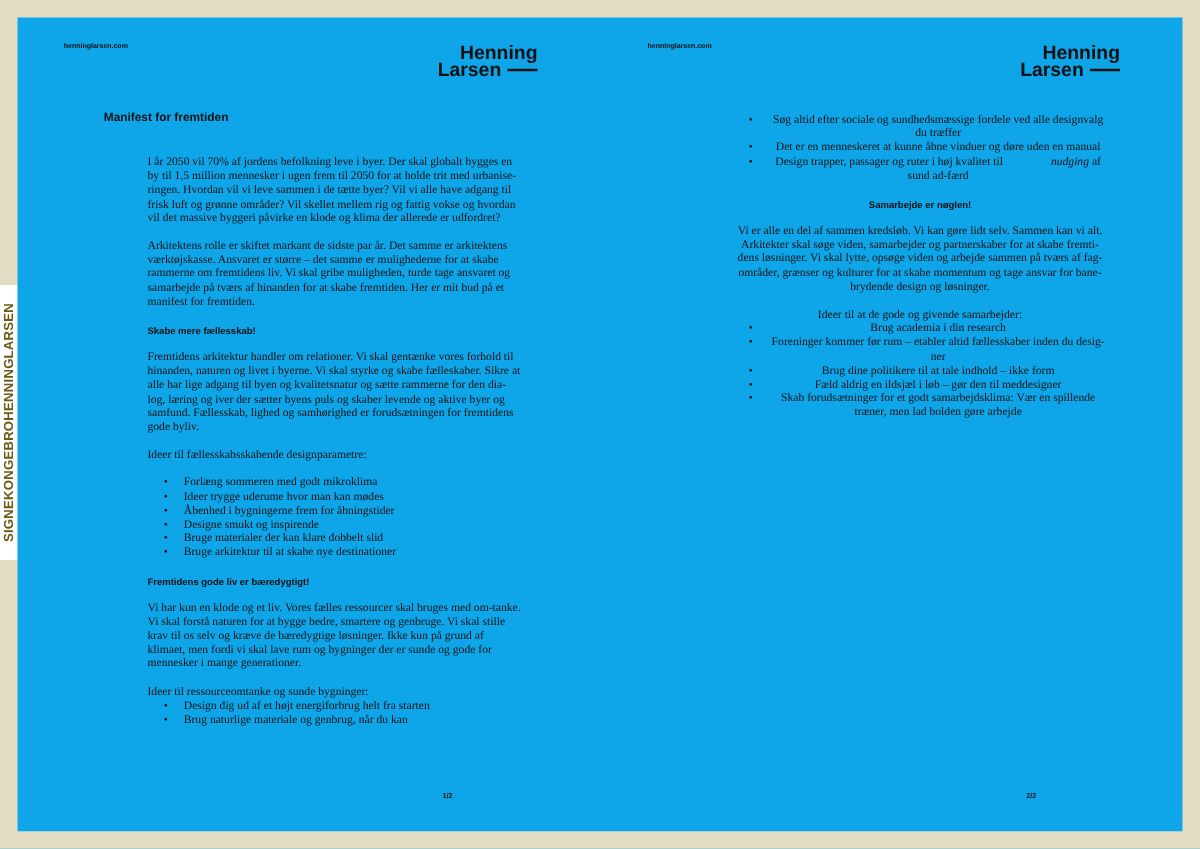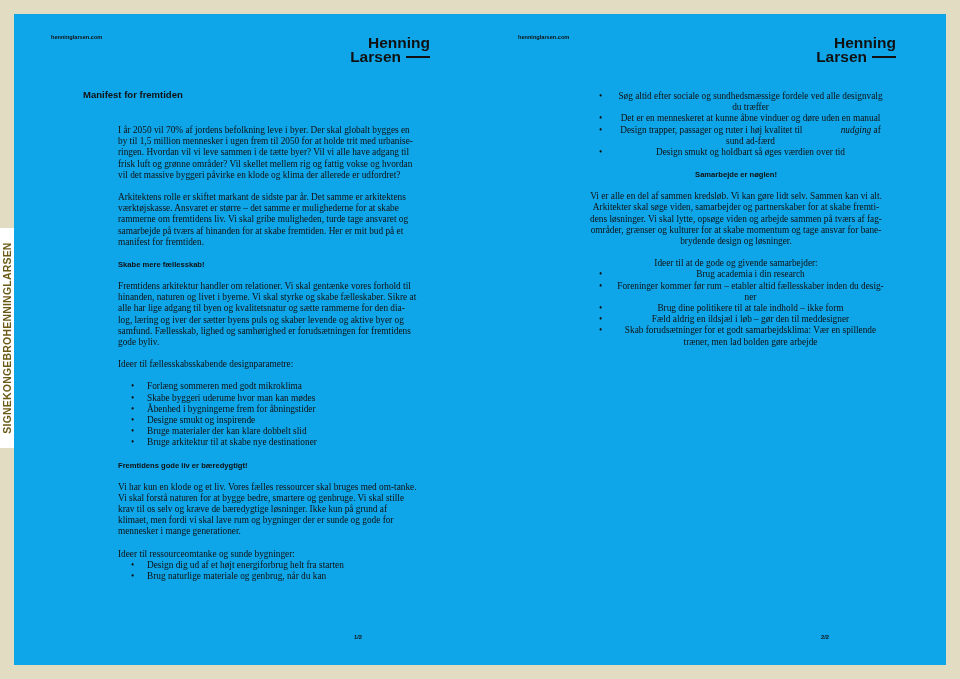--- a/index.html
+++ b/index.html
@@ -102,21 +102,21 @@
 
     <div class="body">
       <p>I år 2050 vil 70% af jordens befolkning leve i byer. Der skal globalt bygges en by til 1,5 million mennesker i ugen frem til 2050 for at holde trit med urbanise-ringen. Hvordan vil vi leve sammen i de tætte byer? Vil vi alle have adgang til frisk luft og grønne områder? Vil skellet mellem rig og fattig vokse og hvordan vil det massive byggeri påvirke en klode og klima der allerede er udfordret?</p>
       <p>Arkitektens rolle er skiftet markant de sidste par år. Det samme er arkitektens værktøjskasse. Ansvaret er større – det samme er mulighederne for at skabe rammerne om fremtidens liv. Vi skal gribe muligheden, turde tage ansvaret og samarbejde på tværs af hinanden for at skabe fremtiden. Her er mit bud på et manifest for fremtiden.</p>
 
       <h3>Skabe mere fællesskab!</h3>
       <p>Fremtidens arkitektur handler om relationer. Vi skal gentænke vores forhold til hinanden, naturen og livet i byerne. Vi skal styrke og skabe fælleskaber. Sikre at alle har lige adgang til byen og kvalitetsnatur og sætte rammerne for den dia-log, læring og iver der sætter byens puls og skaber levende og aktive byer og samfund. Fællesskab, lighed og samhørighed er forudsætningen for fremtidens gode byliv.</p>
       <p>Ideer til fællesskabsskabende designparametre:</p>
       <ul>
         <li>Forlæng sommeren med godt mikroklima</li>
-        <li>Skabe byggeri uderume hvor man kan mødes</li>
+        <li>Ideer trygge uderume hvor man kan mødes</li>
         <li>Åbenhed i bygningerne frem for åbningstider</li>
         <li>Designe smukt og inspirende</li>
         <li>Bruge materialer der kan klare dobbelt slid</li>
         <li>Bruge arkitektur til at skabe nye destinationer</li>
       </ul>
 
       <h3>Fremtidens gode liv er bæredygtigt!</h3>
       <p>Vi har kun en klode og et liv. Vores fælles ressourcer skal bruges med om-tanke. Vi skal forstå naturen for at bygge bedre, smartere og genbruge. Vi skal stille krav til os selv og kræve de bæredygtige løsninger. Ikke kun på grund af klimaet, men fordi vi skal lave rum og bygninger der er sunde og gode for mennesker i mange generationer.</p>
       <p class="lead-tight">Ideer til ressourceomtanke og sunde bygninger:</p>
       <ul class="tight">
@@ -133,21 +133,20 @@
     <div class="logo">
       <span class="l1">Henning</span>
       <span class="l2"><span>Larsen</span><span class="dash"></span></span>
     </div>
 
     <div class="body">
       <ul>
         <li>Søg altid efter sociale og sundhedsmæssige fordele ved alle designvalg du træffer</li>
         <li>Det er en menneskeret at kunne åbne vinduer og døre uden en manual</li>
         <li><span>Design trapper, passager og ruter i høj kvalitet til </span><em>nudging</em><span> af sund ad-færd</span></li>
-        <li>Design smukt og holdbart så øges værdien over tid</li>
       </ul>
 
       <h3>Samarbejde er nøglen!</h3>
       <p>Vi er alle en del af sammen kredsløb. Vi kan gøre lidt selv. Sammen kan vi alt. Arkitekter skal søge viden, samarbejder og partnerskaber for at skabe fremti-dens løsninger. Vi skal lytte, opsøge viden og arbejde sammen på tværs af fag-områder, grænser og kulturer for at skabe momentum og tage ansvar for bane-brydende design og løsninger.</p>
       <p class="lead-tight">Ideer til at de gode og givende samarbejder:</p>
       <ul class="tight">
         <li>Brug academia i din research</li>
         <li>Foreninger kommer før rum – etabler altid fællesskaber inden du desig-ner</li>
         <li>Brug dine politikere til at tale indhold – ikke form</li>
         <li>Fæld aldrig en ildsjæl i løb – gør den til meddesigner</li>

